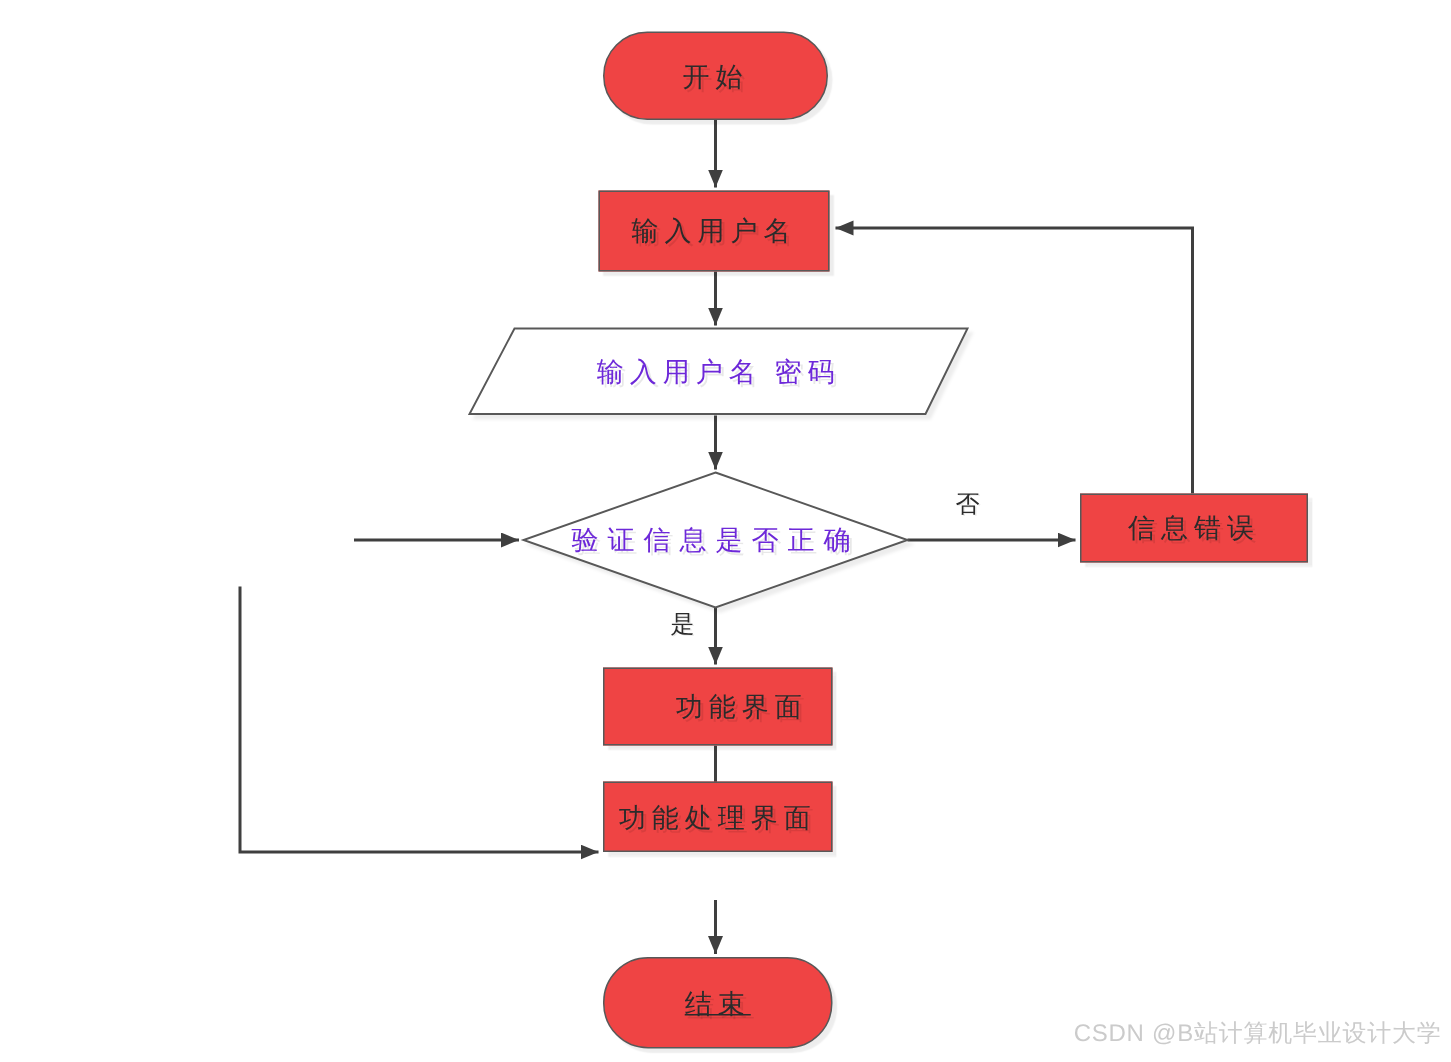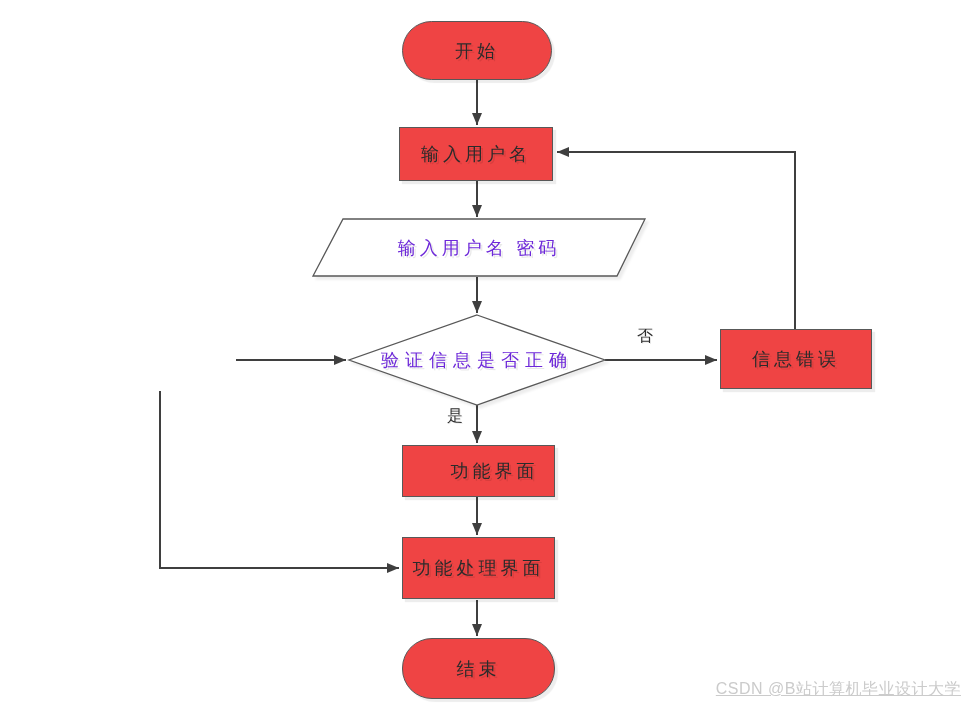--- a/index.html
+++ b/index.html
@@ -35,21 +35,20 @@
     font-size:16px;color:#2b2b2b;letter-spacing:0;
     text-shadow:1px 1px 0 rgba(0,0,0,0.08);
     text-align:center;
   }
   .watermark{
     position:absolute;
     right:6px;top:679px;
     font-family:"Liberation Sans","DejaVu Sans",sans-serif;
     font-size:16px;color:#cbcbcb;letter-spacing:0.5px;
     white-space:nowrap;
-    text-decoration:underline;
   }
   .shape-poly{
     fill:#ffffff;stroke:#585858;stroke-width:1.3;
     filter:drop-shadow(3px 3px 1px rgba(0,0,0,0.07));
   }
   .connector{stroke:#3f3f3f;stroke-width:2;fill:none;}
 </style>
 </head>
 <body>
 
@@ -75,27 +74,27 @@
 
     <polygon class="shape-poly" points="343,219 645,219 617,276 313,276"></polygon>
     <polygon class="shape-poly" points="477,315 605,360 477,405 349,360"></polygon>
   </svg>
 
   <div class="node terminator" style="left:402px;top:21px;width:150px;height:59px;">开始</div>
 
   <div class="node" style="left:399px;top:127px;width:154px;height:54px;">输入用户名</div>
 
 
-  <div class="node" style="left:720px;top:329px;width:152px;height:60px;">信息错误</div>
+  <div class="node" style="left:720px;top:329px;width:152px;height:46px;">信息错误</div>
 
   <div class="node" style="left:402px;top:445px;width:153px;height:52px;padding-left:32px;">功能界面</div>
 
-  <div class="node" style="left:402px;top:537px;width:153px;height:62px;">功能处理界面</div>
+  <div class="node" style="left:402px;top:521px;width:153px;height:47px;">功能处理界面</div>
 
-  <div class="node terminator" style="left:402px;top:638px;width:153px;height:61px;">结束</div>
+  <div class="node terminator" style="left:402px;top:638px;width:153px;height:61px;text-decoration:underline;">结束</div>
 
   <div class="overlay-label" style="left:313px;top:219px;width:332px;height:57px;">输入用户名 密码</div>
 
   <div class="overlay-label" style="left:349px;top:315px;width:256px;height:90px;letter-spacing:6px;">验证信息是否正确</div>
 
   <div class="edge-label" style="left:440px;top:406px;width:30px;">是</div>
 
   <div class="edge-label" style="left:630px;top:326px;width:30px;">否</div>
 
   <div class="watermark">CSDN @B站计算机毕业设计大学</div>

